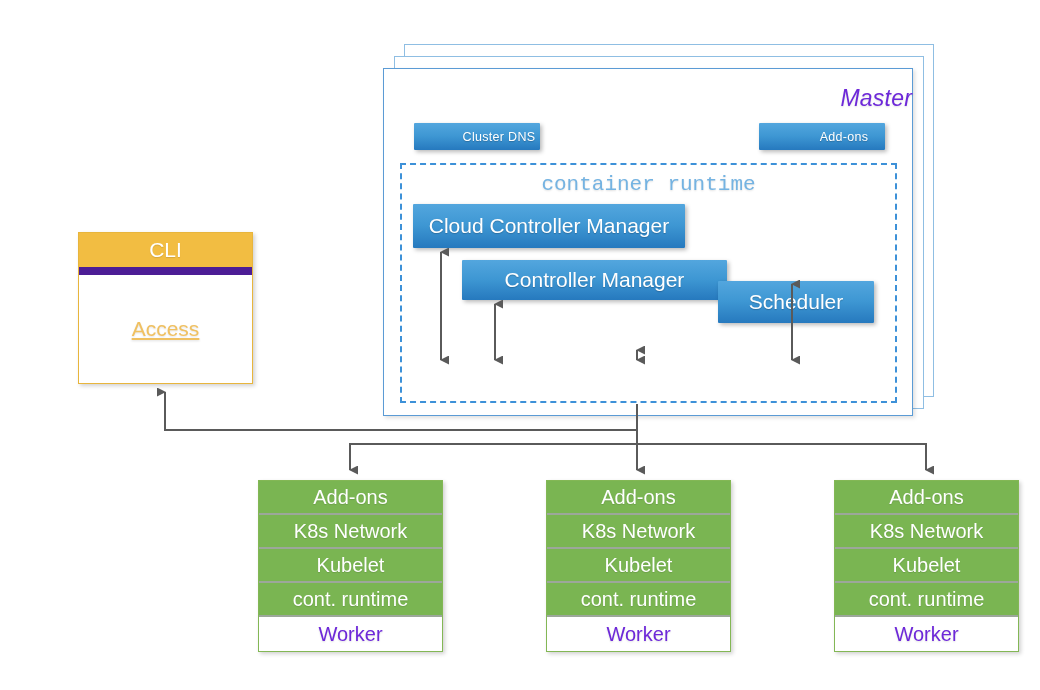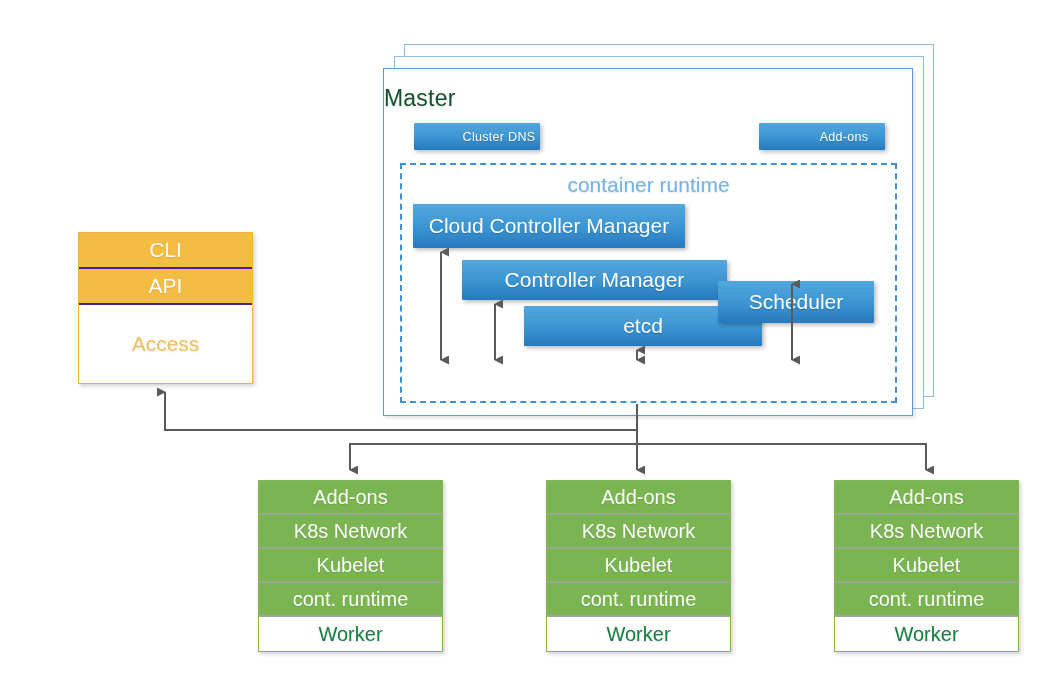--- a/index.html
+++ b/index.html
@@ -28,26 +28,27 @@
   .master-stack-layer {
     background: #ffffff;
     border: 1px solid #8FBEE3;
   }
   .master-panel {
     background: #ffffff;
     border: 1px solid #5B9BD5;
     box-shadow: 2px 2px 4px rgba(0,0,0,0.13);
   }
   .master-title {
-    color: #14532d;
+    color: #6d28d9;
     font-size: 23px;
-    text-align: left;
+    text-align: right;
     width: 100%;
     letter-spacing: 0.2px;
     text-shadow: 0 1px 2px rgba(0,0,0,0.12);
+    font-style: italic;
   }
 
   
   .runtime-box {
     border: 2px dashed #3D91D8;
     background: transparent;
   }
   .runtime-title {
     color: #74B3E2;
     font-size: 21px;
@@ -83,33 +84,34 @@
     display: flex;
     flex-direction: column;
   }
   .access-row {
     background: #F2BD42;
     color: #ffffff;
     font-size: 21px;
     display: flex;
     align-items: center;
     justify-content: center;
-    border-bottom: 2px solid #4c1d95;
+    border-bottom: 8px solid #4c1d95;
     text-shadow: 0 1px 1px rgba(0,0,0,0.12);
     flex: 0 0 34px;
   }
   .access-footer {
     flex: 1 1 auto;
     background: #ffffff;
     color: #F0C060;
     font-size: 21px;
     display: flex;
     align-items: center;
     justify-content: center;
     text-shadow: 0 1px 2px rgba(0,0,0,0.12);
+    text-decoration: underline;
   }
 
   
   .worker-wrap {
     background: #ffffff;
     border: 1px solid #83B755;
     box-shadow: 2px 2px 4px rgba(0,0,0,0.18);
     display: flex;
     flex-direction: column;
   }
@@ -120,21 +122,21 @@
     display: flex;
     align-items: center;
     justify-content: center;
     border-bottom: 2px solid #9CA79A;
     text-shadow: 0 1px 1px rgba(0,0,0,0.12);
     flex: 0 0 32px;
   }
   .worker-footer {
     flex: 1 1 auto;
     background: #ffffff;
-    color: #15803d;
+    color: #6d28d9;
     font-size: 20px;
     display: flex;
     align-items: center;
     justify-content: center;
     text-shadow: 0 1px 2px rgba(0,0,0,0.12);
   }
 
   #wires { position: absolute; left: 0; top: 0; pointer-events: none; }
 </style>
 </head>
@@ -146,37 +148,35 @@
   <div class="abs master-stack-layer" style="left:394px; top:56px; width:530px; height:353px;"></div>
 
   <div class="abs master-panel" style="left:383px; top:68px; width:530px; height:348px;">
 
     <div class="abs master-title" style="left:0; top:16px;">Master</div>
 
     <div class="abs blue-box small" style="left:30px; top:54px; width:126px; height:27px;">Cluster DNS</div>
 
     <div class="abs blue-box small" style="left:375px; top:54px; width:126px; height:27px;">Add-ons</div>
 
-    <div class="abs runtime-box" style="left:16px; top:94px; width:497px; height:240px;">
+    <div class="abs runtime-box" style="left:16px; top:94px; width:497px; height:240px;font-family:Liberation Mono, monospace;">
       <div class="abs runtime-title" style="left:0; top:8px;">container runtime</div>
     </div>
 
     <div class="abs blue-box" style="left:29px; top:135px; width:272px; height:44px;">Cloud Controller Manager</div>
 
     <div class="abs blue-box" style="left:78px; top:191px; width:265px; height:40px;">Controller Manager</div>
 
-    <div class="abs blue-box" style="left:140px; top:237px; width:238px; height:40px;">etcd</div>
 
     <div class="abs blue-box" style="left:334px; top:168px; width:156px; height:42px;margin-top:44px;">Scheduler</div>
 
   </div>
 
   <div class="abs access-wrap" style="left:78px; top:232px; width:175px; height:152px;">
     <div class="access-row">CLI</div>
-    <div class="access-row">API</div>
     <div class="access-footer">Access</div>
   </div>
 
   <div class="abs worker-wrap" style="left:258px; top:480px; width:185px; height:172px;">
     <div class="worker-row">Add-ons</div>
     <div class="worker-row">K8s Network</div>
     <div class="worker-row">Kubelet</div>
     <div class="worker-row">cont. runtime</div>
     <div class="worker-footer">Worker</div>
   </div>

